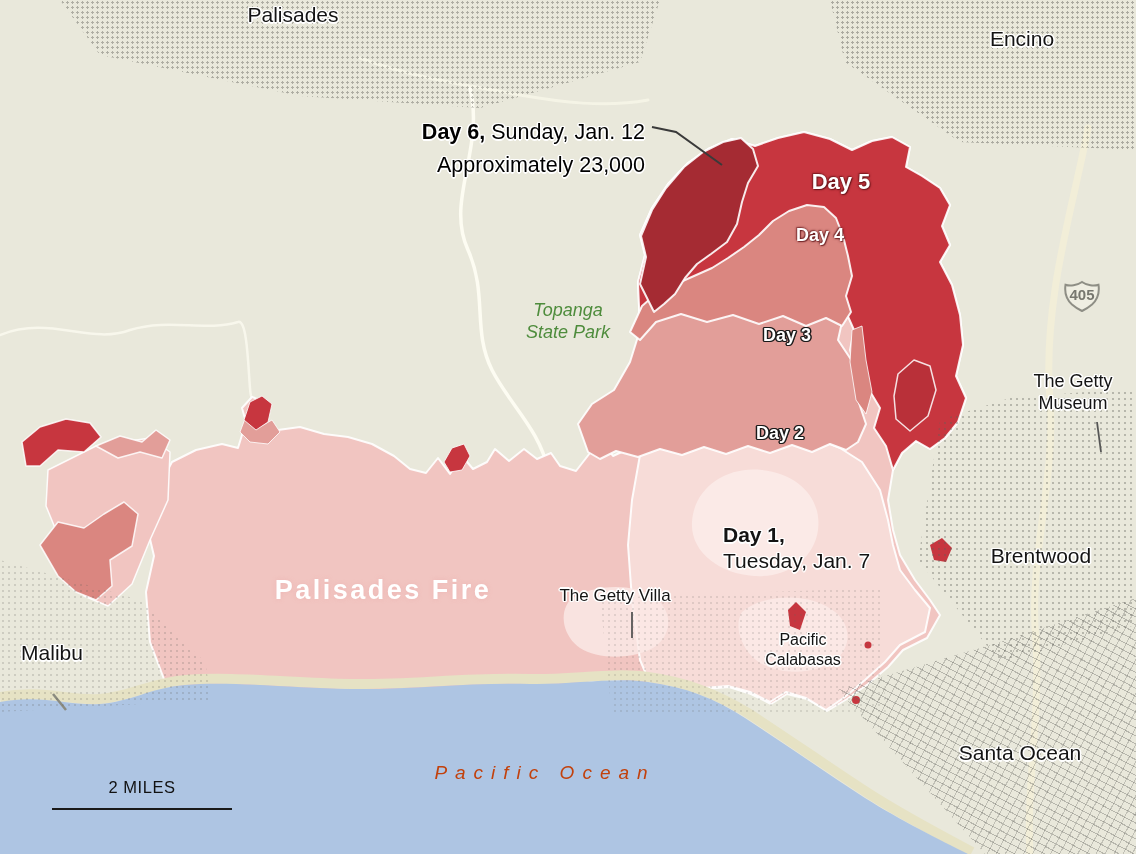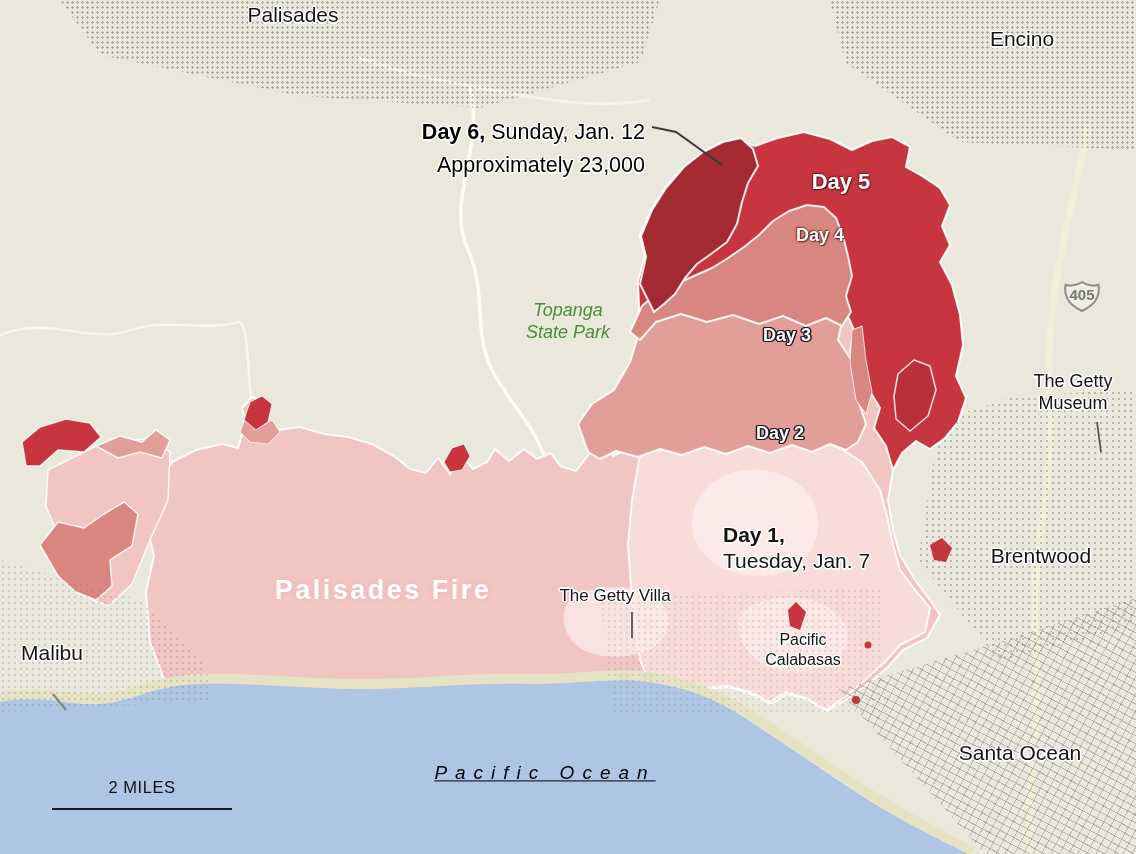--- a/index.html
+++ b/index.html
@@ -158,21 +158,21 @@
   </div>
   <div class="lbl small-poi halo-w" style="left:615px;top:596px;font-size:17px">The Getty Villa</div>
   <div class="lbl small-poi halo-w" style="left:1073px;top:393px">
     <div>The Getty</div>
     <div>Museum</div>
   </div>
   <div class="lbl park" style="left: 568px; top: 322px; color: rgb(78, 140, 60);">
     <div>Topanga</div>
     <div>State Park</div>
   </div>
-  <div class="lbl oceanlbl" style="left: 545px; top: 773px; color: #000000; text-decoration: underline;">Pacific Ocean</div>
+  <div class="lbl oceanlbl" style="left: 545px; top: 773px; color: #c2410c;">Pacific Ocean</div>
 
   <div class="lbl fire-name" style="left:383px;top:590px">Palisades Fire</div>
   <div class="lbl daylbl halo-soft" style="left:841px;top:182px;font-size:22px">Day 5</div>
   <div class="lbl daylbl halo-soft" style="left:820px;top:236px">Day 4</div>
   <div class="lbl daylbl halo-k" style="left:787px;top:336px">Day 3</div>
   <div class="lbl daylbl halo-k" style="left:780px;top:434px">Day 2</div>
   <div class="lbl halo-w" style="left:723px;top:522px;transform:none;text-align:left;font-size:21px">
     <div style="font-weight:bold">Day 1,</div>
     <div>Tuesday, Jan. 7</div>
   </div>

